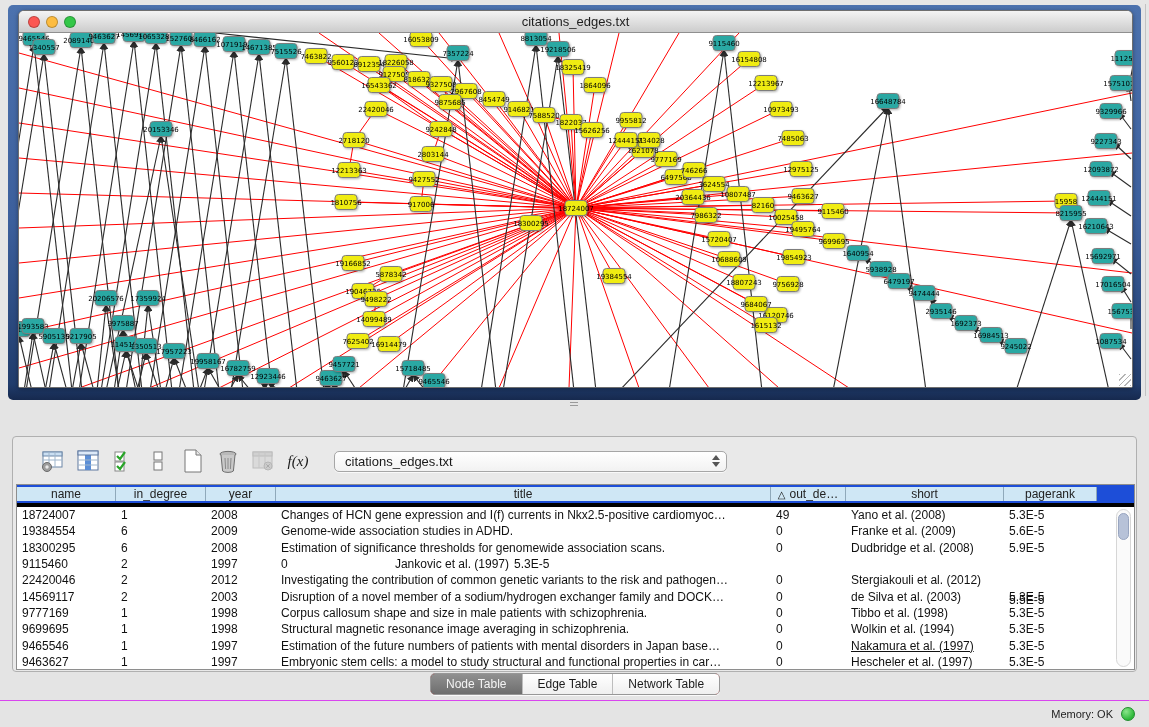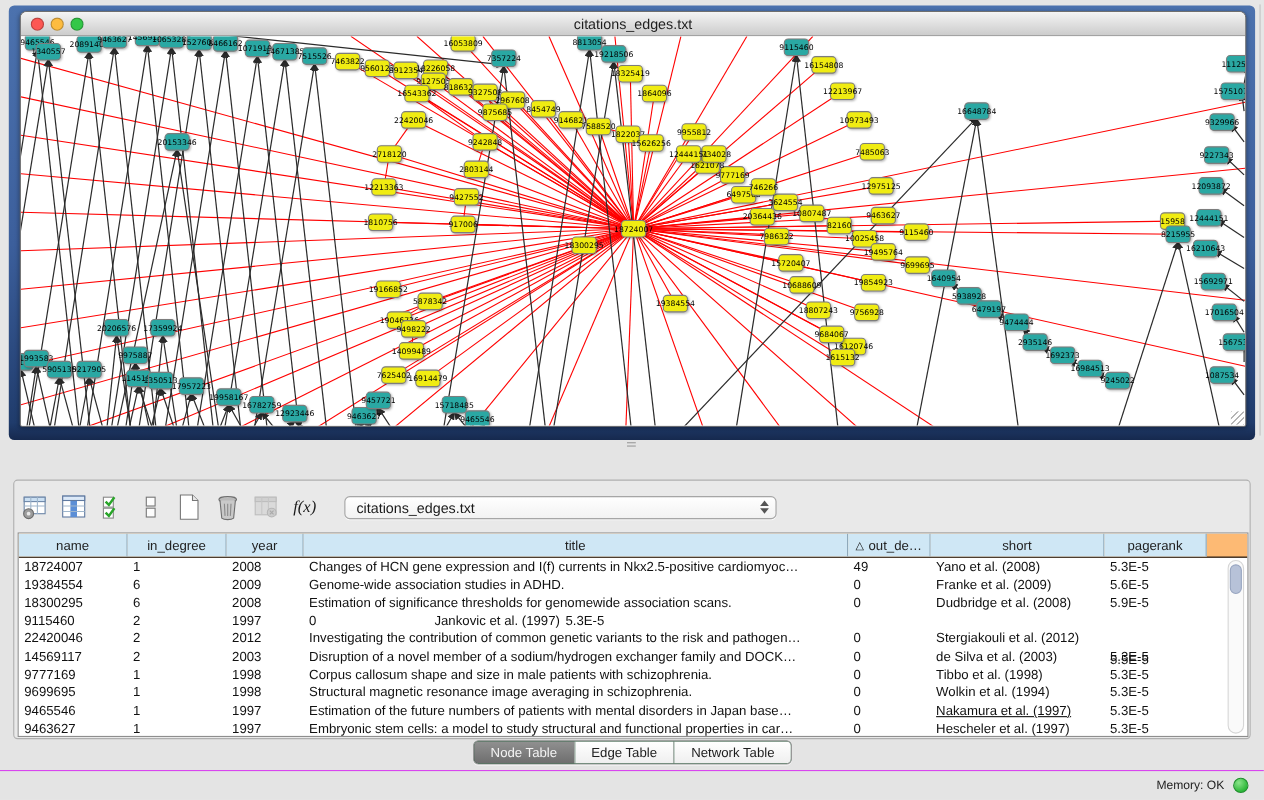--- a/index.html
+++ b/index.html
@@ -31,48 +31,48 @@
   .tp-title { font-size:12px; color:#2c2c2c; }
   .tp-header-icons { margin-left:auto; display:flex; align-items:center; gap:12px; }
   .float-icon { position:relative; width:14px; height:14px; }
   .float-icon .sq1 { position:absolute; left:0; top:0; width:9px; height:9px; border:1.5px solid #8a7a42; }
   .float-icon .sq2 { position:absolute; right:0; bottom:0; width:8px; height:8px; border:1.5px solid #5c6a80; background:#e4e4e4; }
   .close-x { font-size:15px; font-weight:bold; color:#1a1a1a; line-height:14px; }
 
   
   .tp-container { position:absolute; left:12px; top:36px; width:1125px; height:236px;
     border:1px solid #b0b0b0; border-radius:4px; background:#e9e9e9; }
-  .tp-toolbar { position:absolute; left:6px; top:9px; height:30px; display:flex; align-items:center; gap:9px; }
+  .tp-toolbar { position:absolute; left:27px; top:9px; height:30px; display:flex; align-items:center; gap:9px; }
   .tbtn { width:26px; height:26px; display:flex; align-items:center; justify-content:center; }
   .fx { font-family:"Liberation Serif",serif; font-style:italic; font-size:15px; color:#1a1a1a; white-space:nowrap; }
   .combo { margin-left:14px; width:393px; height:21px; background:linear-gradient(#ffffff,#f2f2f2);
     border:1px solid #a6a6a6; border-radius:5px; display:flex; align-items:center; padding:0 6px 0 10px;
     font-size:13px; color:#1a1a1a; box-shadow:0 1px 0 rgba(255,255,255,.7); }
   .combo .arrows { margin-left:auto; display:flex; flex-direction:column; gap:2px; }
   .combo .arrows i { width:0; height:0; border-left:4px solid transparent; border-right:4px solid transparent; display:block; }
   .combo .arrows .up { border-bottom:5px solid #555; }
   .combo .arrows .dn { border-top:5px solid #555; }
 
   
   .dtable { position:absolute; left:3px; top:47px; width:1119px; height:186px;
     border:1px solid #8e8e8e; background:#fff; overflow:hidden; }
-  .thead { display:flex; height:22px; border-bottom:1px solid #000000; background:#fdba74; }
+  .thead { display:flex; height:22px; border-bottom:4px solid #000000; background:#1d4ed8;align-items:center; }
   .th { background:#cfe7f5; border-right:1px solid #8fa9ba; font-size:12px; color:#222;
     display:flex; align-items:center; justify-content:center; gap:4px; overflow:hidden; white-space:nowrap; }
   .th .sortg { font-size:10px; color:#111; }
   .trow { display:flex; height:16.3px; align-items:center; }
   .td { font-size:12px; color:#111; padding-left:5px; white-space:nowrap; overflow:hidden; }
   .vscroll { position:absolute; right:3px; top:24px; width:15px; height:158px;
     background:#fafafa; border:1px solid #d6d6d6; border-radius:8px; }
   .vthumb { position:absolute; left:1px; top:3px; width:11px; height:27px; background:#b7c2d8;
     border:1px solid #98a5c0; border-radius:6px; }
 
   
   .seg { position:absolute; left:430px; top:273px; display:flex; border:1px solid #979797;
-    border-radius:5px; overflow:hidden; background:#14532d; box-shadow:0 1px 0 rgba(255,255,255,.8); }
+    border-radius:5px; overflow:hidden; background:#b91c1c; box-shadow:0 1px 0 rgba(255,255,255,.8); }
   .seg .tab { font-size:12px; padding:3px 15px; color:#1c1c1c; background:linear-gradient(#ffffff,#efefef);
     border-right:1px solid #bdbdbd; white-space:nowrap; }
   .seg .tab:last-child { border-right:none; }
   .seg .tab.active { background:linear-gradient(#909090,#6e6e6e); color:#f4f4f4; }
 
   
   .statusbar { position:absolute; left:0; bottom:0; width:100%; height:27px; border-top:1px solid #d946ef;
     display:flex; align-items:center; justify-content:flex-end; padding-right:14px; gap:8px; }
   .mem-label { font-size:11px; color:#222; }
   .mem-dot { width:14px; height:14px; border-radius:50%;

